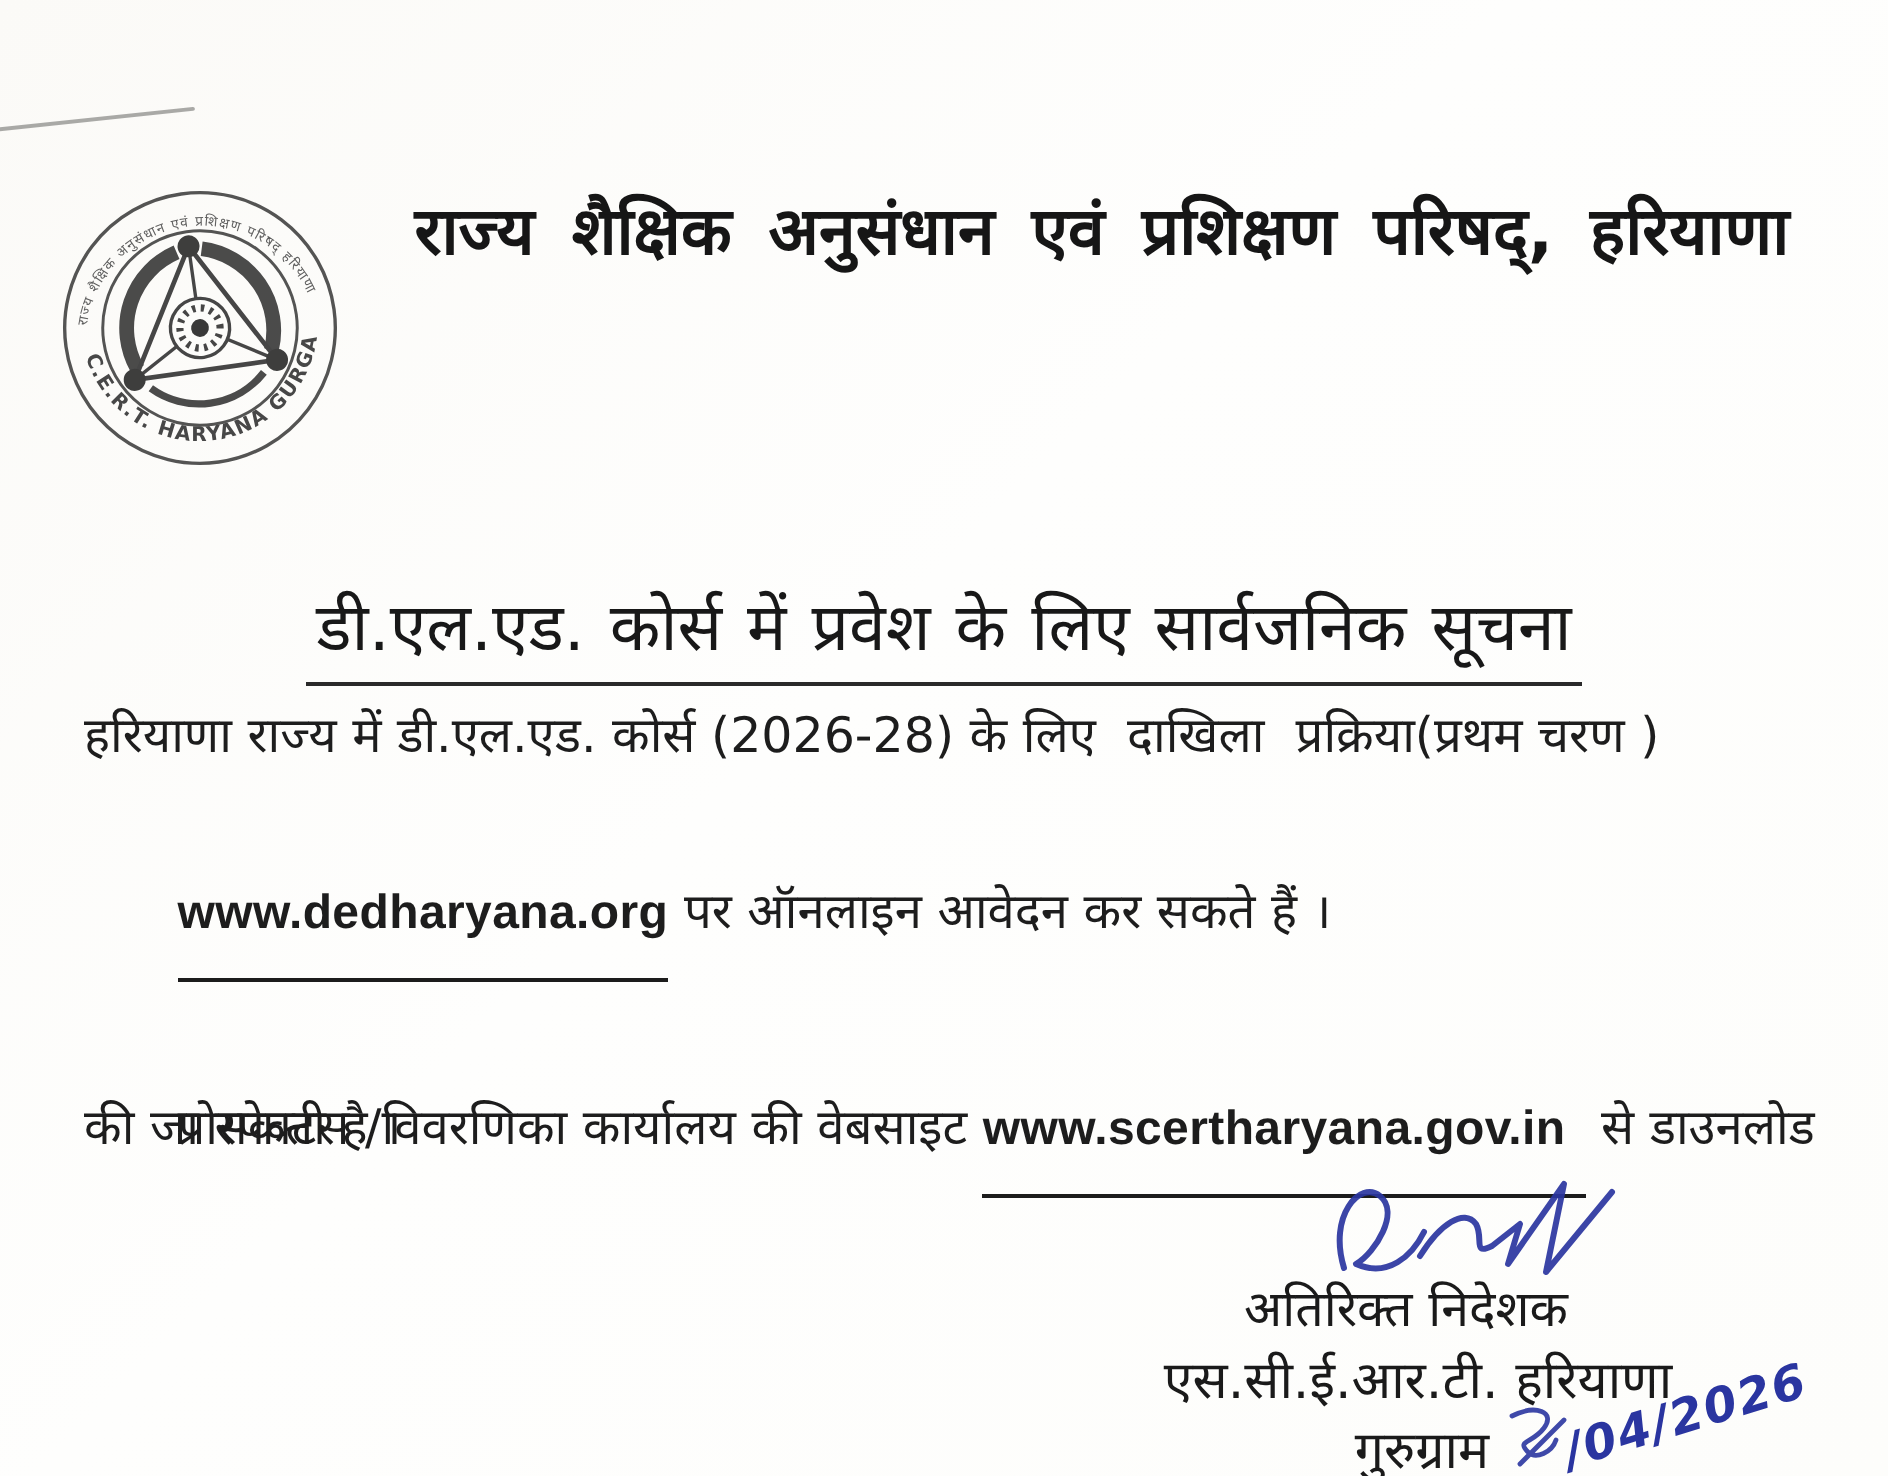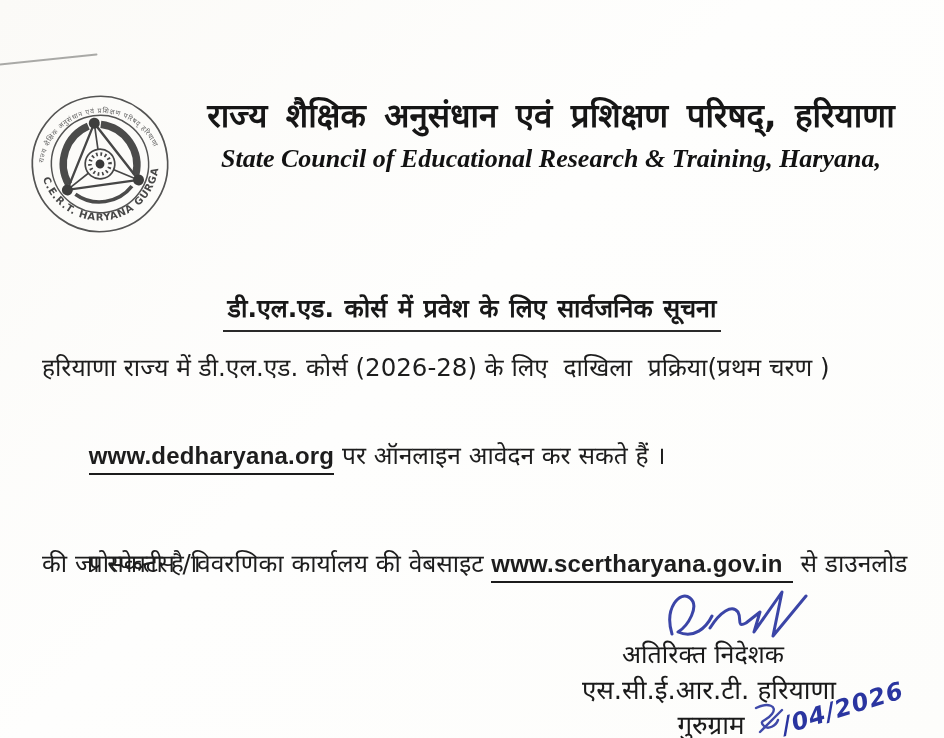--- a/index.html
+++ b/index.html
@@ -30,28 +30,28 @@
   .org-en {
     font-family:"Liberation Serif", serif; font-style:italic; font-weight:700;
     font-size:26px; line-height:31px; margin-top:5px; white-space:nowrap; color:#121212;
   }
   .org-place-en {
     font-family:"Liberation Serif", serif; font-weight:700;
     font-size:26px; line-height:31px; color:#121212;
   }
   .notice-heading-wrap { position:absolute; left:0; top:290px; width:944px; text-align:center; }
   .notice-heading {
-    display:inline-block; font-size:25px; font-weight:700; color:#181818;
+    display:inline-block; font-size:33px; font-weight:400; color:#181818;
     border-bottom:2.5px solid #2a2a2a; padding:0 5px 6px 5px; word-spacing:2px;
   }
   .body-para { position:absolute; left:30px; width:904px; font-size:24.5px; color:#1d1d1d;margin-left:12px; }
   .para-line { white-space:pre-wrap; line-height:44px; height:44px; }
   .url {
     font-family:"Liberation Sans", sans-serif; font-weight:700; font-size:24px;
-    border-bottom:2.5px solid #1c1c1c; padding-bottom:4px; letter-spacing:.2px;
+    border-bottom:2.5px solid #1c1c1c; padding-bottom:19px; letter-spacing:.2px;
   }
   .url-pad { padding-right:10px; }
   #para1 { top:346px; }
   #para2 { top:498px; }
   .sig-scribble { position:absolute; left:652px; top:584px; width:170px; height:66px; }
   .sig-designation { position:absolute; left:596px; top:636px; width:214px; text-align:center;
     font-size:25px; color:#1a1a1a; white-space:nowrap; }
   .sig-org { position:absolute; left:574px; top:671px; width:270px; text-align:center;
     font-size:26px; color:#1a1a1a; white-space:nowrap; }
   .sig-place { position:absolute; left:636px; top:706px; width:150px; text-align:center;
@@ -101,21 +101,20 @@
 
         <circle cx="70" cy="70" r="14" stroke-width="1.6" stroke="#2e2e2e" fill="#fdfdfb"></circle>
         <circle cx="70" cy="70" r="9.5" stroke-width="3.4" stroke="#2e2e2e" stroke-dasharray="1.6 2.6"></circle>
         <circle cx="70" cy="70" r="4.2" fill="#1f1f1f" stroke="none"></circle>
       </g>
     </svg>
   </div>
 
   <div class="head-center">
     <div class="org-hi">राज्य शैक्षिक अनुसंधान एवं प्रशिक्षण परिषद्, हरियाणा</div>
-    <div class="org-en">State Council of Educational Research &amp; Training, Haryana,</div>
   </div>
 
   <div class="notice-heading-wrap">
     <span class="notice-heading">डी.एल.एड. कोर्स में प्रवेश के लिए सार्वजनिक सूचना</span>
   </div>
 
   <div class="body-para" id="para1">
     <div class="para-line">हरियाणा राज्य में डी.एल.एड. कोर्स (2026-28) के लिए  दाखिला  प्रक्रिया(प्रथम चरण )</div>
     <div class="para-line">
       <span class="url">www.dedharyana.org</span><span> पर ऑनलाइन आवेदन कर सकते हैं ।</span>

